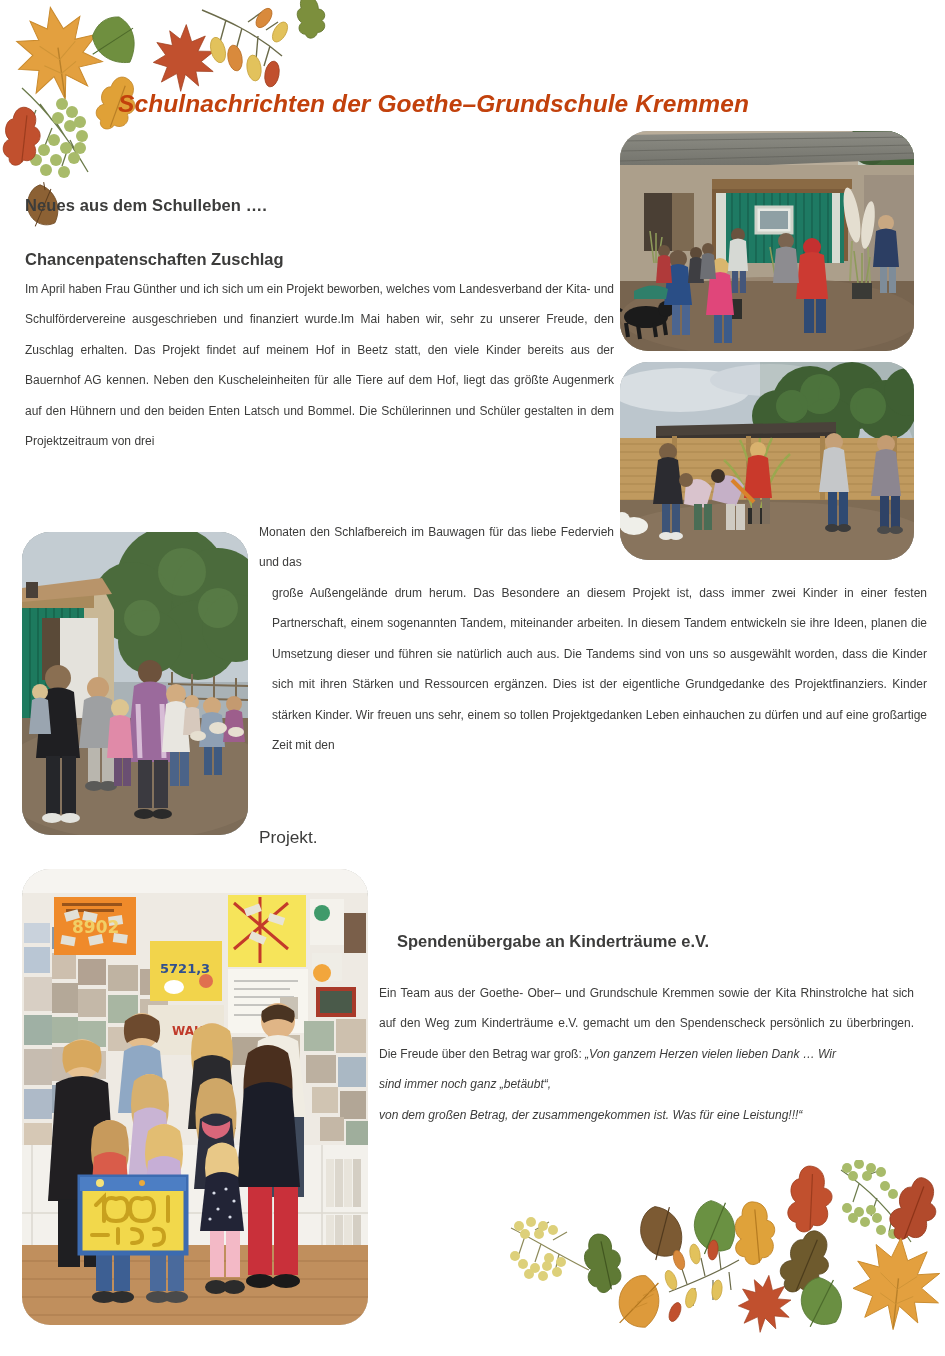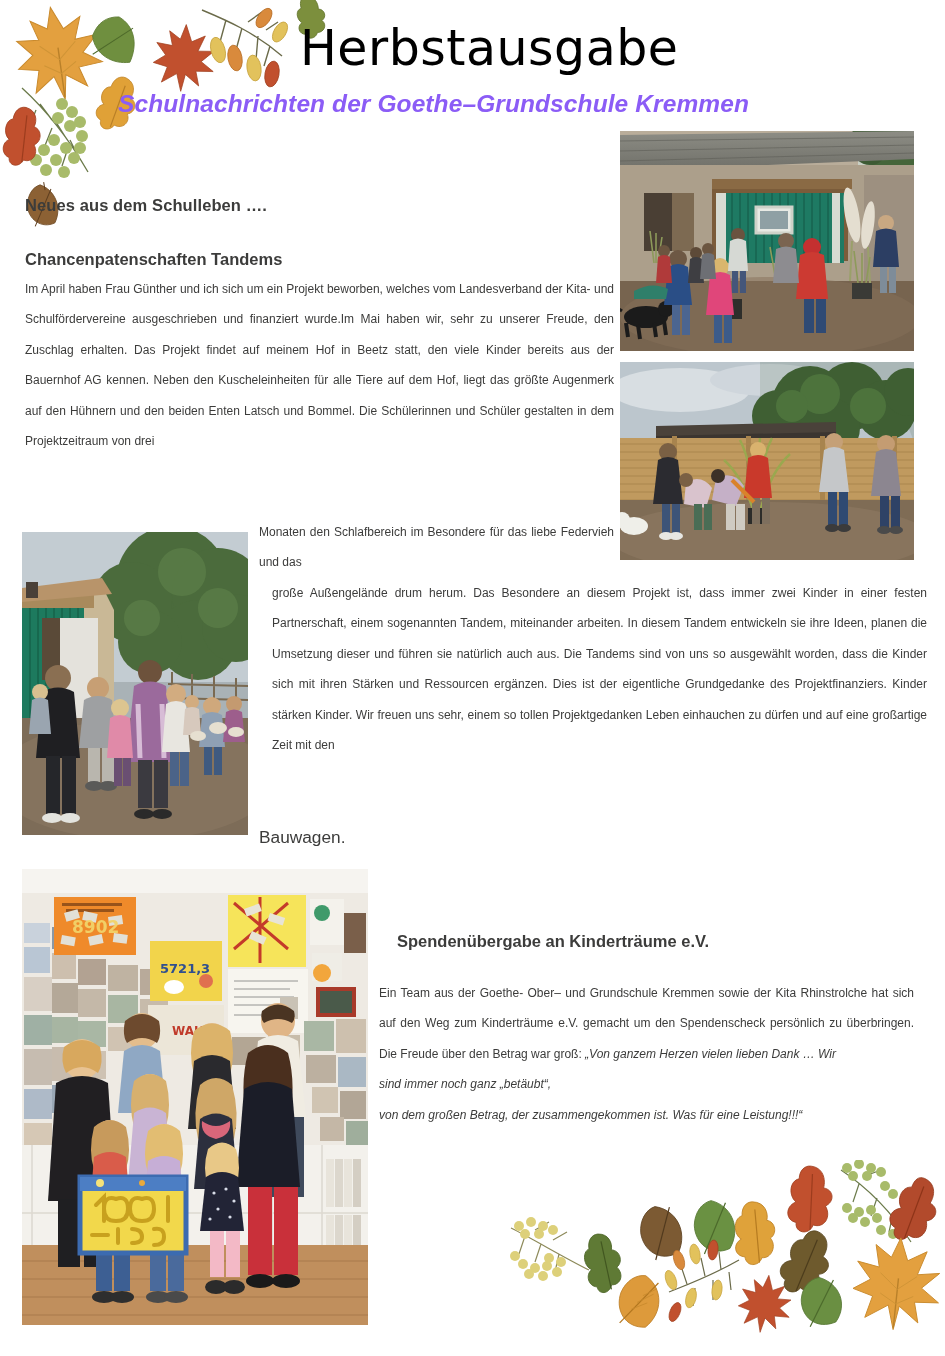--- a/index.html
+++ b/index.html
@@ -35,21 +35,21 @@
     white-space: nowrap;
     font-family: "DejaVu Sans", sans-serif;
   }
   .title-sub {
     position: absolute;
     left: 118px;
     top: 90px;
     font-size: 24.5px;
     font-weight: bold;
     font-style: italic;
-    color: #8b5cf6;
+    color: #c2410c;
     white-space: nowrap;
     letter-spacing: 0.1px;
   }
   .deco-top { position: absolute; left: 0; top: 0; width: 330px; height: 230px; }
   .deco-bottom { position: absolute; left: 505px; top: 1160px; width: 440px; height: 180px; }
 
   
   .section-head {
     position: absolute;
     font-weight: bold;
@@ -111,20 +111,21 @@
     margin-top: 20px;
   }
   #para-d i { font-style: italic; }
   .spread { display: block; text-align: justify; }
 
   
   .photo {
     position: absolute;
     overflow: hidden;
     background: #9aa0a0;
+    border-radius: 28px;
   }
   .photo > svg { display: block; width: 100%; height: 100%; }
 
   #photo-farm-shed { left: 620px; top: 131px; width: 294px; height: 220px; }
   #photo-fence-planting { left: 620px; top: 362px; width: 294px; height: 198px; }
   #photo-farm-visit { left: 22px; top: 532px; width: 226px; height: 303px; }
   #photo-donation-group { left: 22px; top: 869px; width: 346px; height: 456px; }
 </style>
 </head>
 <body>
@@ -190,36 +191,35 @@
       <path d="M24 2 C34 6 34 16 30 22 C38 26 36 38 28 40 C32 50 24 58 16 54 C10 62 0 58 2 50 C-6 46 -4 34 4 32 C-2 26 2 12 10 12 C12 4 18 0 24 2 Z" fill="#c1502e" stroke="#a0401f" stroke-width="0.8"></path>
       <path d="M14 56 L24 10" stroke="#9c3c1e" stroke-width="1.2" fill="none"></path>
     </g>
 
     <g transform="translate(22,186) rotate(-10)">
       <path d="M18 2 C32 10 36 28 26 42 C12 46 0 34 2 20 C4 10 10 3 18 2 Z" fill="#8c6134" stroke="#6f4b26" stroke-width="0.8"></path>
       <path d="M22 0 L22 8 M6 42 L28 8" stroke="#5e3e1f" stroke-width="1" fill="none"></path>
     </g>
   </svg>
 
-  <div class="title-main">Herbstausgabe</div>
   <div class="title-sub">Schulnachrichten der Goethe–Grundschule Kremmen</div>
 </div>
 
 <div class="section-head" id="news-heading">Neues aus dem Schulleben ….</div>
 
-<div class="section-head" id="project-heading">Chancenpatenschaften Tandems</div>
+<div class="section-head" id="project-heading">Chancenpatenschaften Zuschlag</div>
 
 <div class="flowtext" id="para-a">Im April haben Frau Günther und ich sich um ein Projekt  beworben, welches vom Landesverband der Kita- und Schulfördervereine ausgeschrieben und finanziert wurde.Im Mai haben wir, sehr zu unserer Freude, den Zuschlag erhalten. Das Projekt findet auf meinem Hof in Beetz statt, den viele Kinder bereits aus der Bauernhof AG kennen. Neben den Kuscheleinheiten für alle Tiere auf dem Hof, liegt das größte Augenmerk auf den Hühnern und den beiden Enten Latsch und Bommel. Die Schülerinnen und Schüler gestalten in dem Projektzeitraum von drei</div>
 
-<div class="flowtext" id="para-b">Monaten den Schlafbereich im Besondere für das liebe Federvieh und das</div>
+<div class="flowtext" id="para-b">Monaten den Schlafbereich im Bauwagen für das liebe Federvieh und das</div>
 
 <div class="flowtext" id="para-c">große Außengelände drum herum. Das Besondere an diesem Projekt ist, dass immer zwei Kinder in einer festen Partnerschaft, einem sogenannten Tandem,  miteinander arbeiten. In diesem Tandem entwickeln sie ihre Ideen,  planen die Umsetzung dieser und führen sie natürlich auch aus. Die Tandems sind von uns so ausgewählt worden, dass die Kinder sich mit ihren Stärken und Ressourcen ergänzen. Dies ist der eigentliche Grundgedanke des Projektfinanziers. Kinder stärken Kinder. Wir freuen uns sehr, einem so tollen Projektgedanken Leben einhauchen zu dürfen und auf eine großartige Zeit mit den</div>
 
 <div id="attribution">
-  <span class="attr-left">Bauwagen.</span>
+  <span class="attr-left">Projekt.</span>
 </div>
 
 <div class="section-head" id="donation-heading">Spendenübergabe an Kinderträume e.V.</div>
 
 <div class="flowtext" id="para-d">
   <span>Ein Team aus der Goethe- Ober– und Grundschule Kremmen sowie der Kita Rhinstrolche hat sich auf den Weg zum Kinderträume e.V. gemacht um den Spendenscheck persönlich zu überbringen. Die Freude über den Betrag war groß: </span><i>„Von ganzem Herzen vielen lieben Dank … Wir</i><i class="spread">sind immer noch ganz „betäubt“,</i><i>von dem großen Betrag, der zusammengekommen ist.</i> <i>Was für eine Leistung!!!“</i>
 </div>
 
 <div class="photo" id="photo-farm-shed">
   <svg viewBox="0 0 294 220" xmlns="http://www.w3.org/2000/svg">

